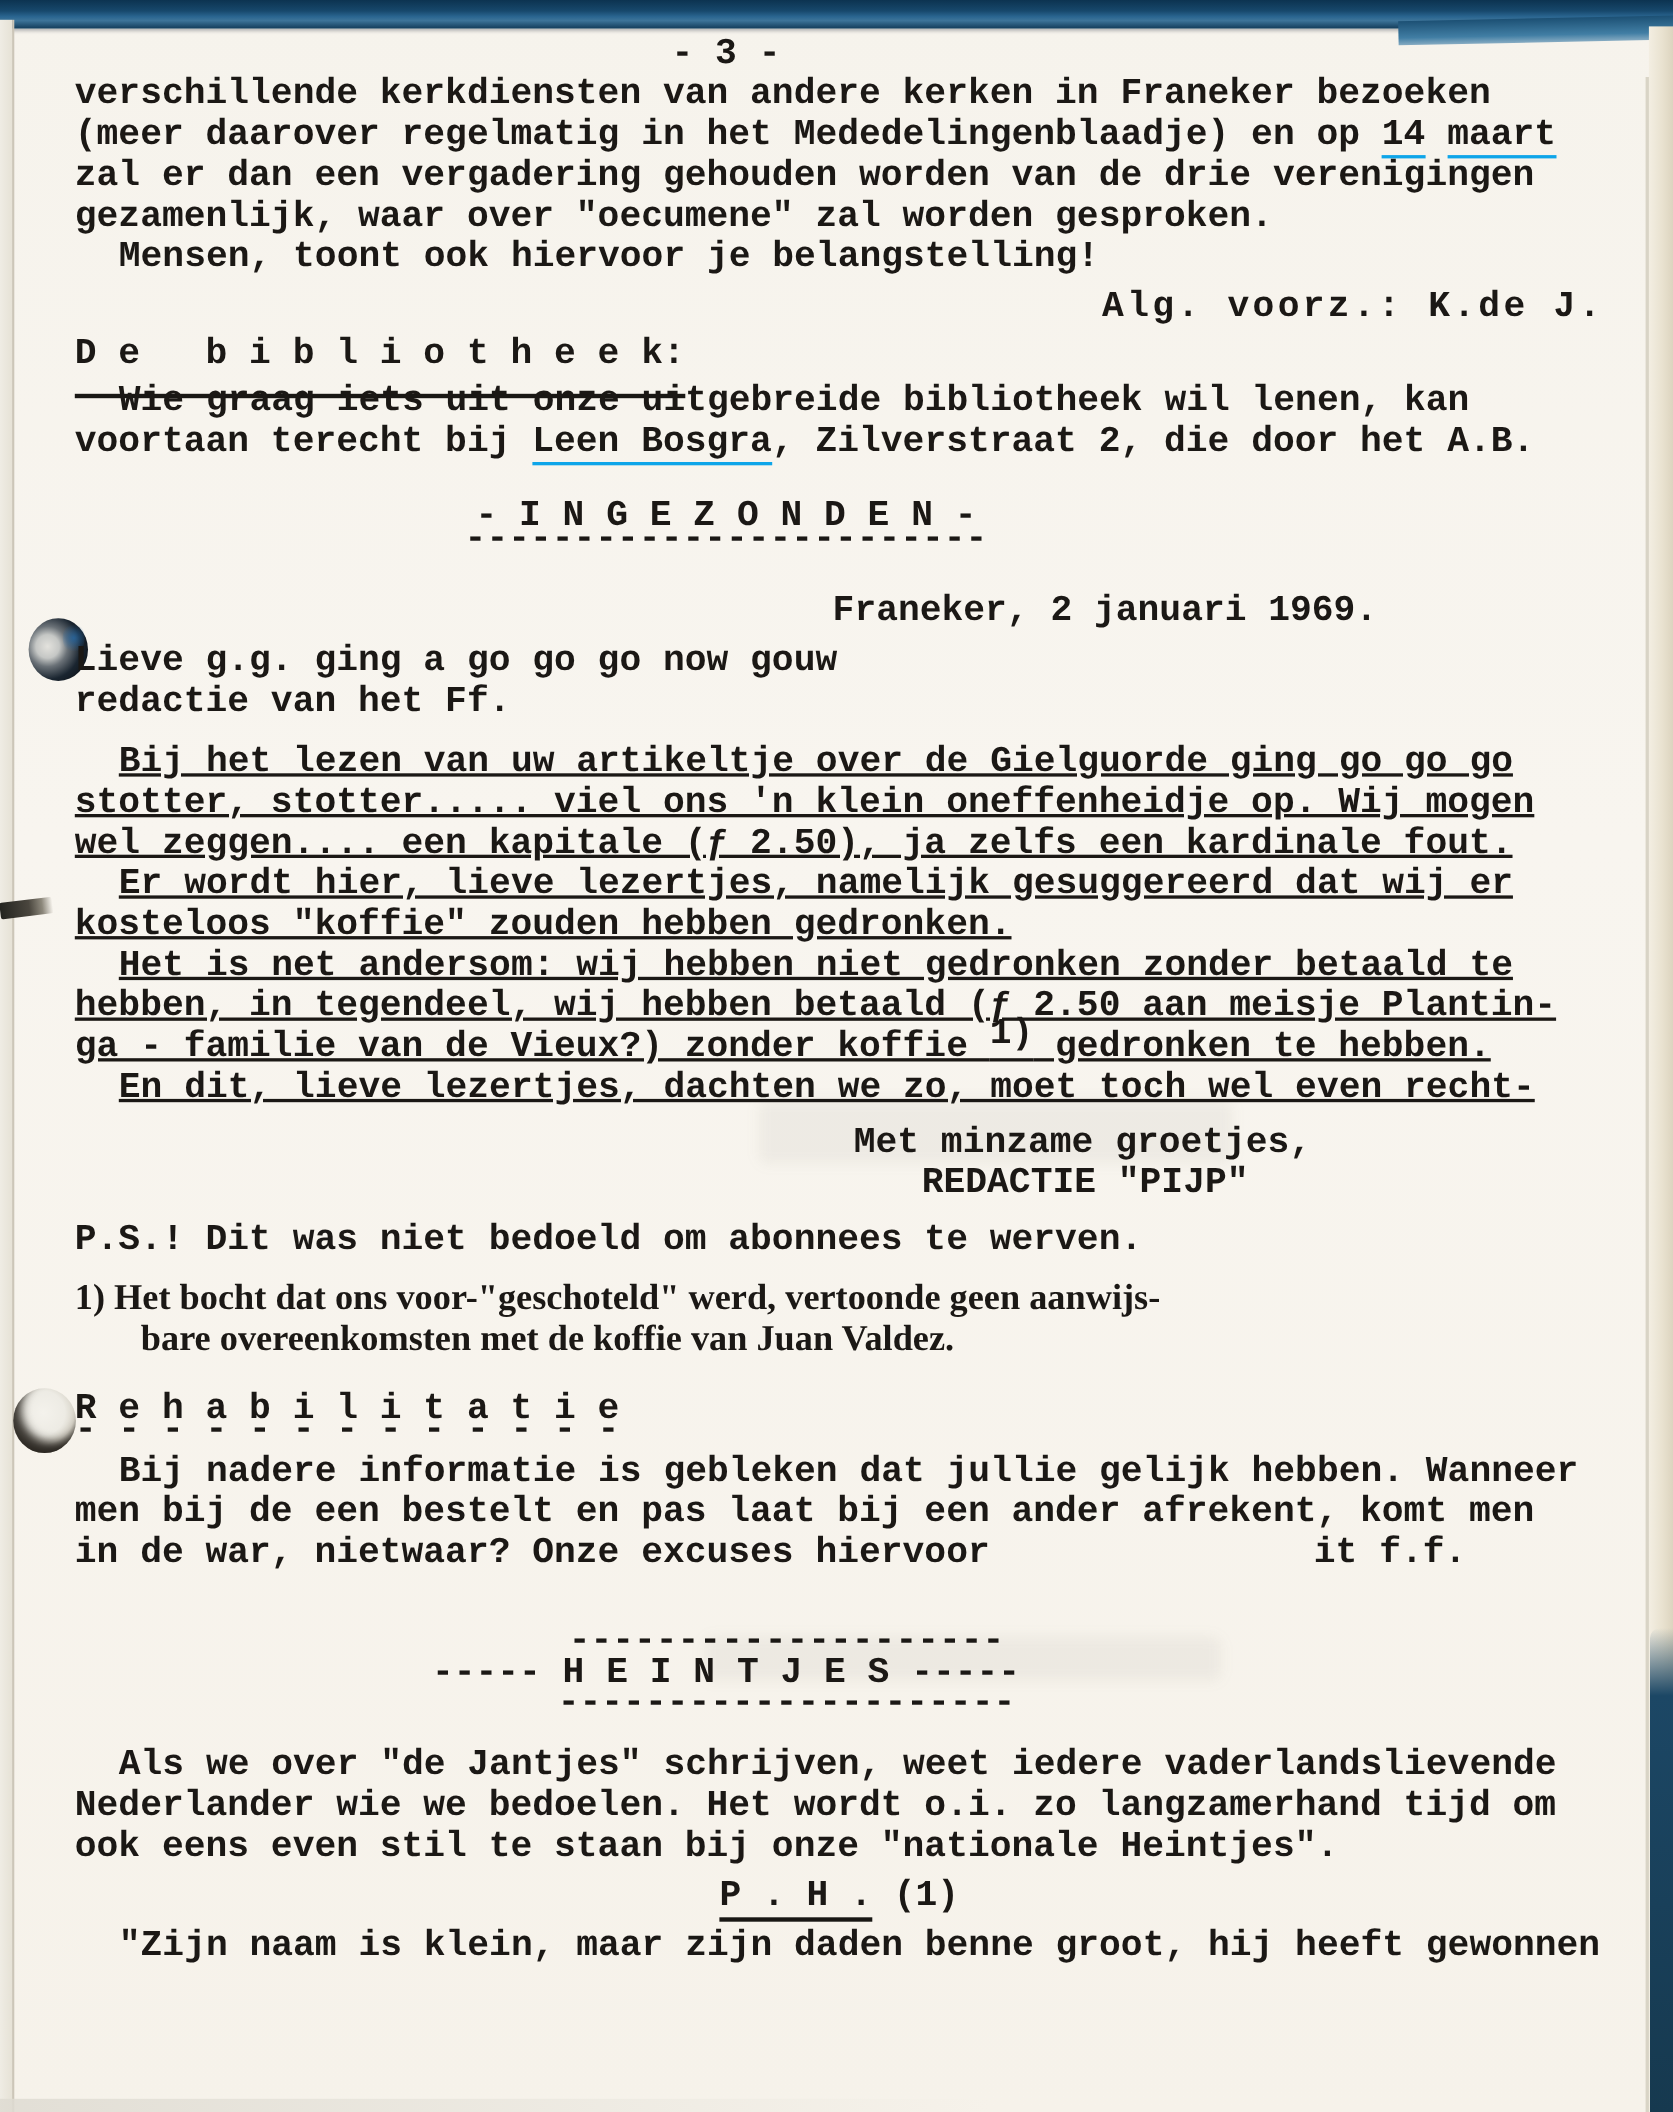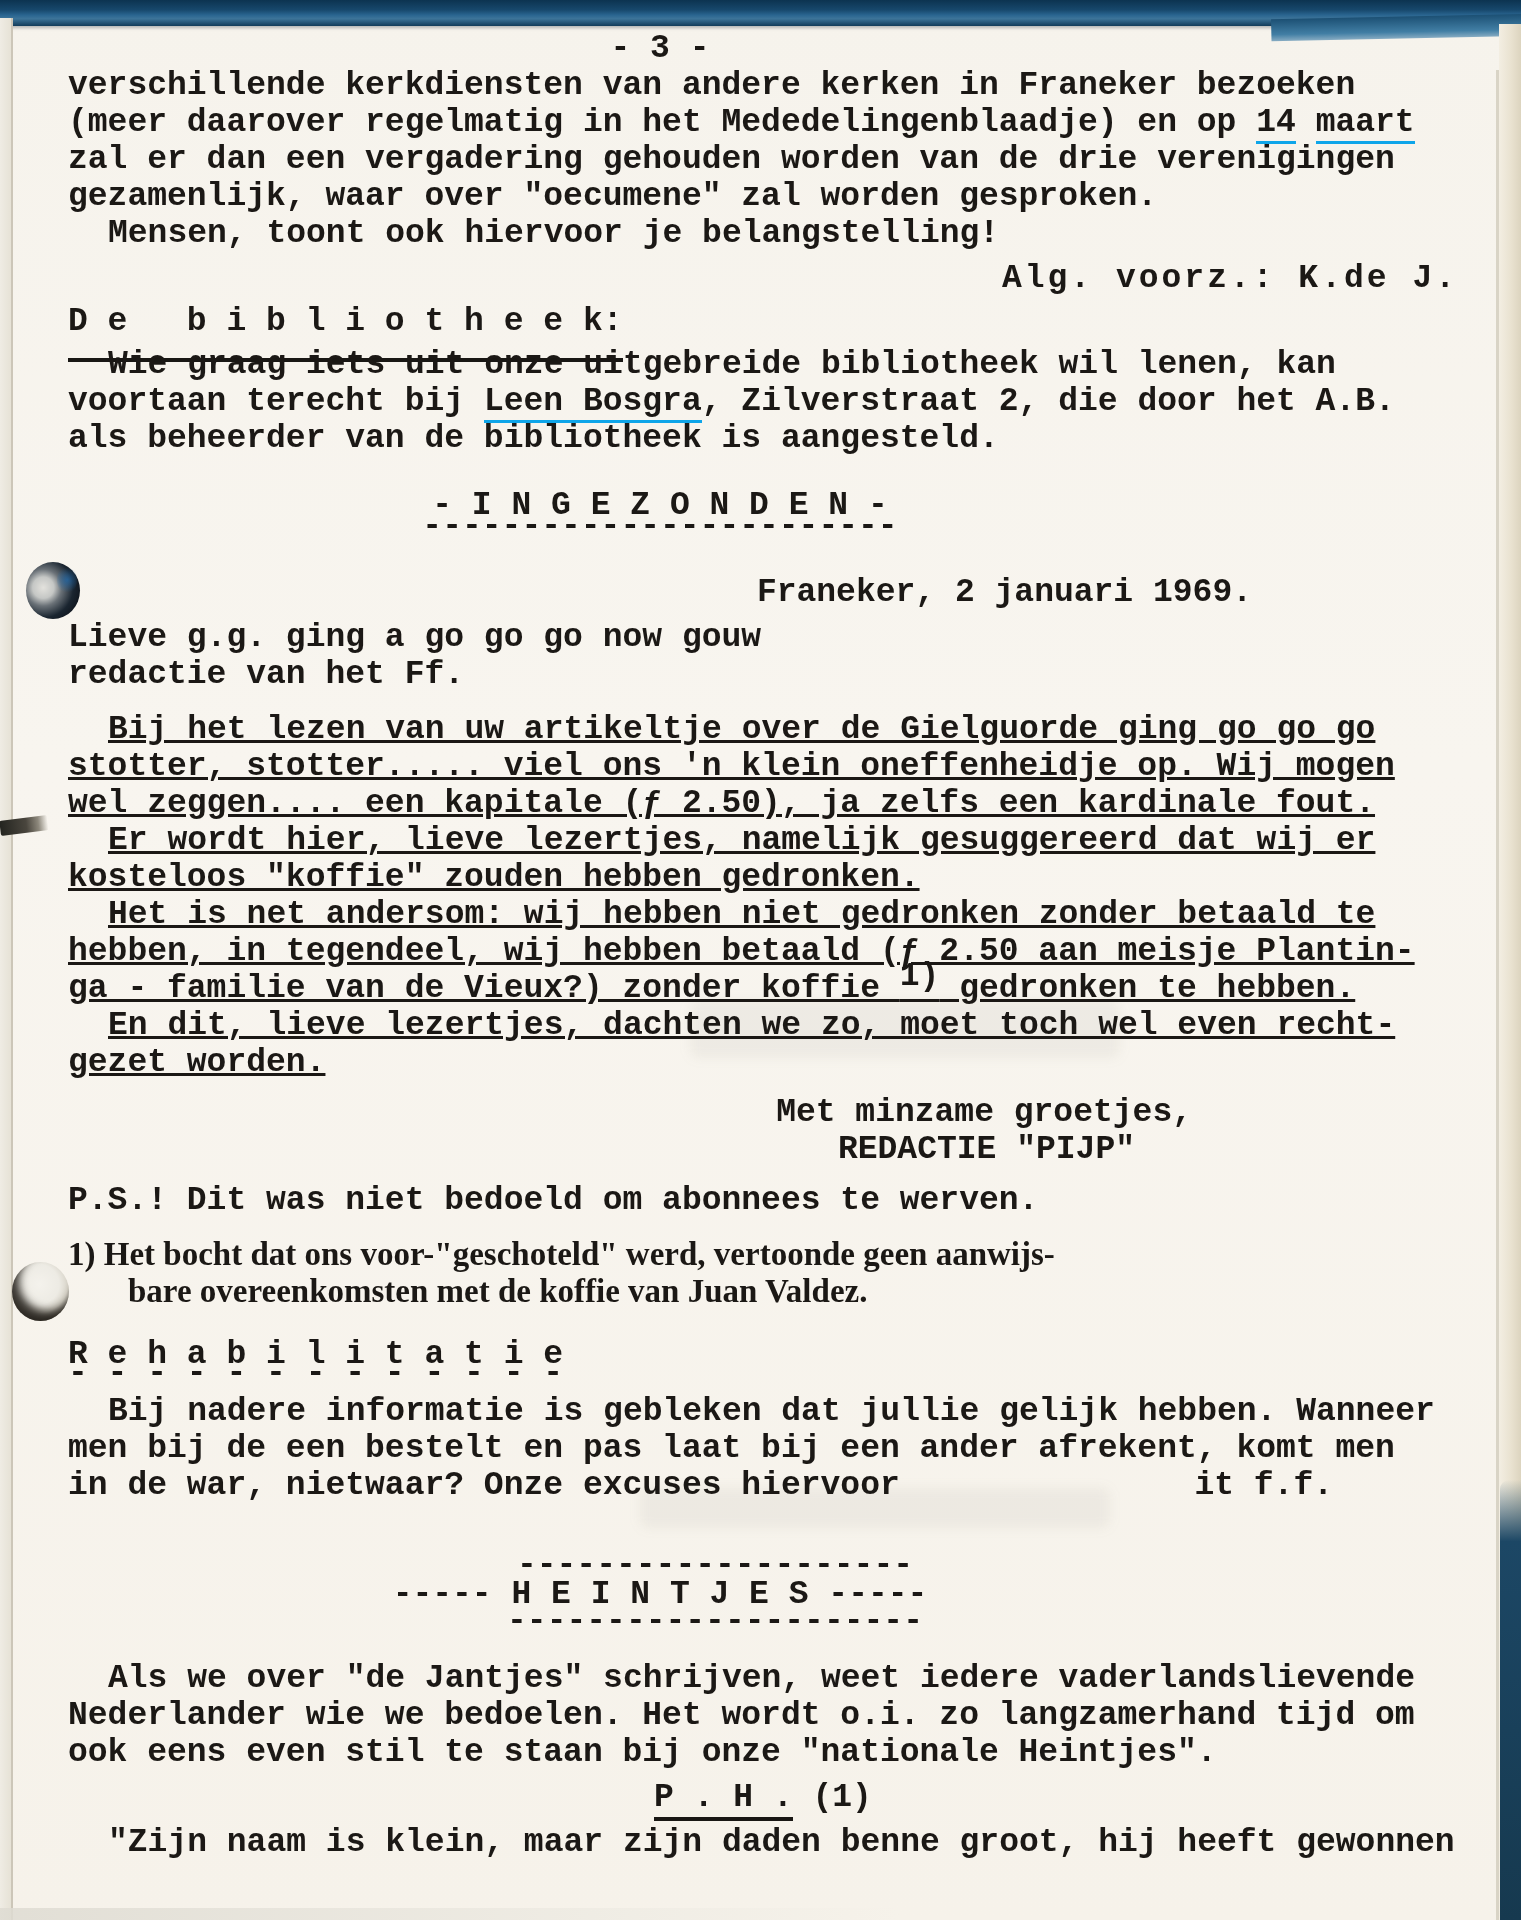--- a/index.html
+++ b/index.html
@@ -106,21 +106,20 @@
     <div class="line">gezamenlijk, waar over "oecumene" zal worden gesproken.</div>
     <div class="line ind">Mensen, toont ook hiervoor je belangstelling!</div>
     <div class="line signoff">Alg. voorz.: K.de J.</div>
   </section>
 
   <section>
     <div class="line bib-header"><span class="hdr-u">D e   b i b l i o t h e e k:</span></div>
     <div class="bib-para">
       <div class="line ind">Wie graag iets uit onze uitgebreide bibliotheek wil lenen, kan</div>
       <div class="line"><span>voortaan terecht bij </span><span class="u">Leen Bosgra</span><span>, Zilverstraat 2, die door het A.B.</span></div>
-      <div class="line">als beheerder van de bibliotheek is aangesteld.</div>
     </div>
   </section>
 
   <section>
     <div class="center-wrap ingezonden-block">
       <div class="line">- I N G E Z O N D E N -</div>
       <div class="line dash-row">------------------------</div>
     </div>
     <div class="line dateline">Franeker, 2 januari 1969.</div>
     <div class="greeting">
@@ -130,21 +129,20 @@
     <div class="letter-body">
       <div class="line ind">Bij het lezen van uw artikeltje over de Gielguorde ging go go go</div>
       <div class="line">stotter, stotter..... viel ons 'n klein oneffenheidje op. Wij mogen</div>
       <div class="line">wel zeggen.... een kapitale (ƒ 2.50), ja zelfs een kardinale fout.</div>
       <div class="line ind">Er wordt hier, lieve lezertjes, namelijk gesuggereerd dat wij er</div>
       <div class="line">kosteloos "koffie" zouden hebben gedronken.</div>
       <div class="line ind">Het is net andersom: wij hebben niet gedronken zonder betaald te</div>
       <div class="line">hebben, in tegendeel, wij hebben betaald (ƒ 2.50 aan meisje Plantin-</div>
       <div class="line"><span>ga - familie van de Vieux?) zonder koffie </span><span class="sup">1)</span><span> gedronken te hebben.</span></div>
       <div class="line ind">En dit, lieve lezertjes, dachten we zo, moet toch wel even recht-</div>
-      <div class="line">gezet worden.</div>
     </div>
     <div class="close-block">
       <div class="line close-1">Met minzame groetjes,</div>
       <div class="line close-2">REDACTIE "PIJP"</div>
     </div>
     <div class="line ps-line">P.S.! Dit was niet bedoeld om abonnees te werven.</div>
     <div class="footnote">
       <div class="line">1) Het bocht dat ons voor-"geschoteld" werd, vertoonde geen aanwijs-</div>
       <div class="line fn-cont">bare overeenkomsten met de koffie van Juan Valdez.</div>
     </div>

